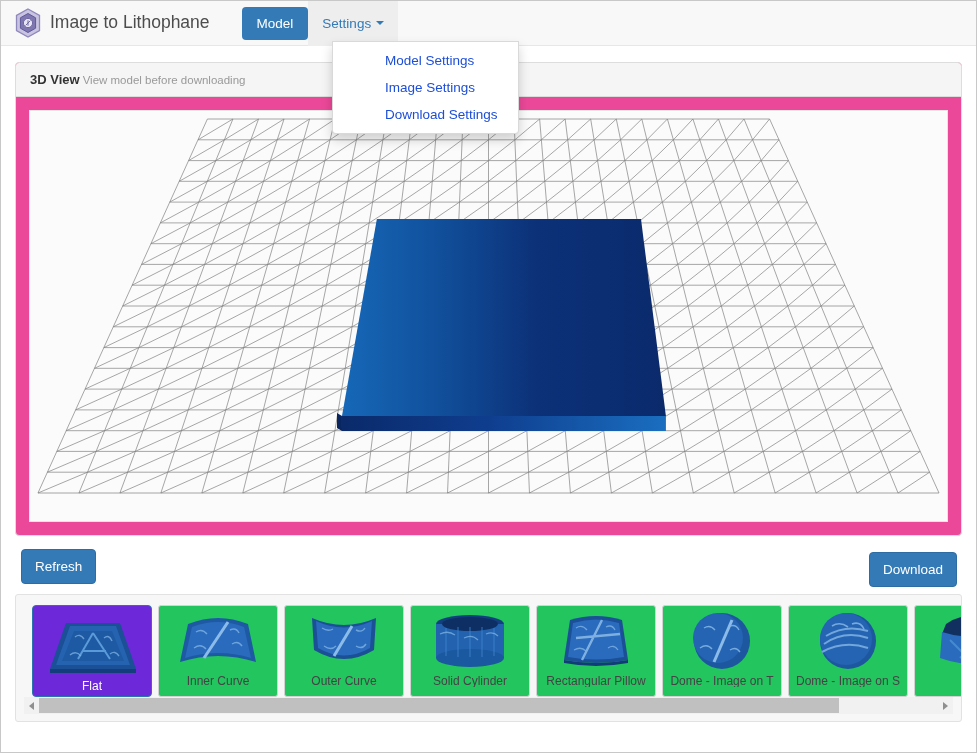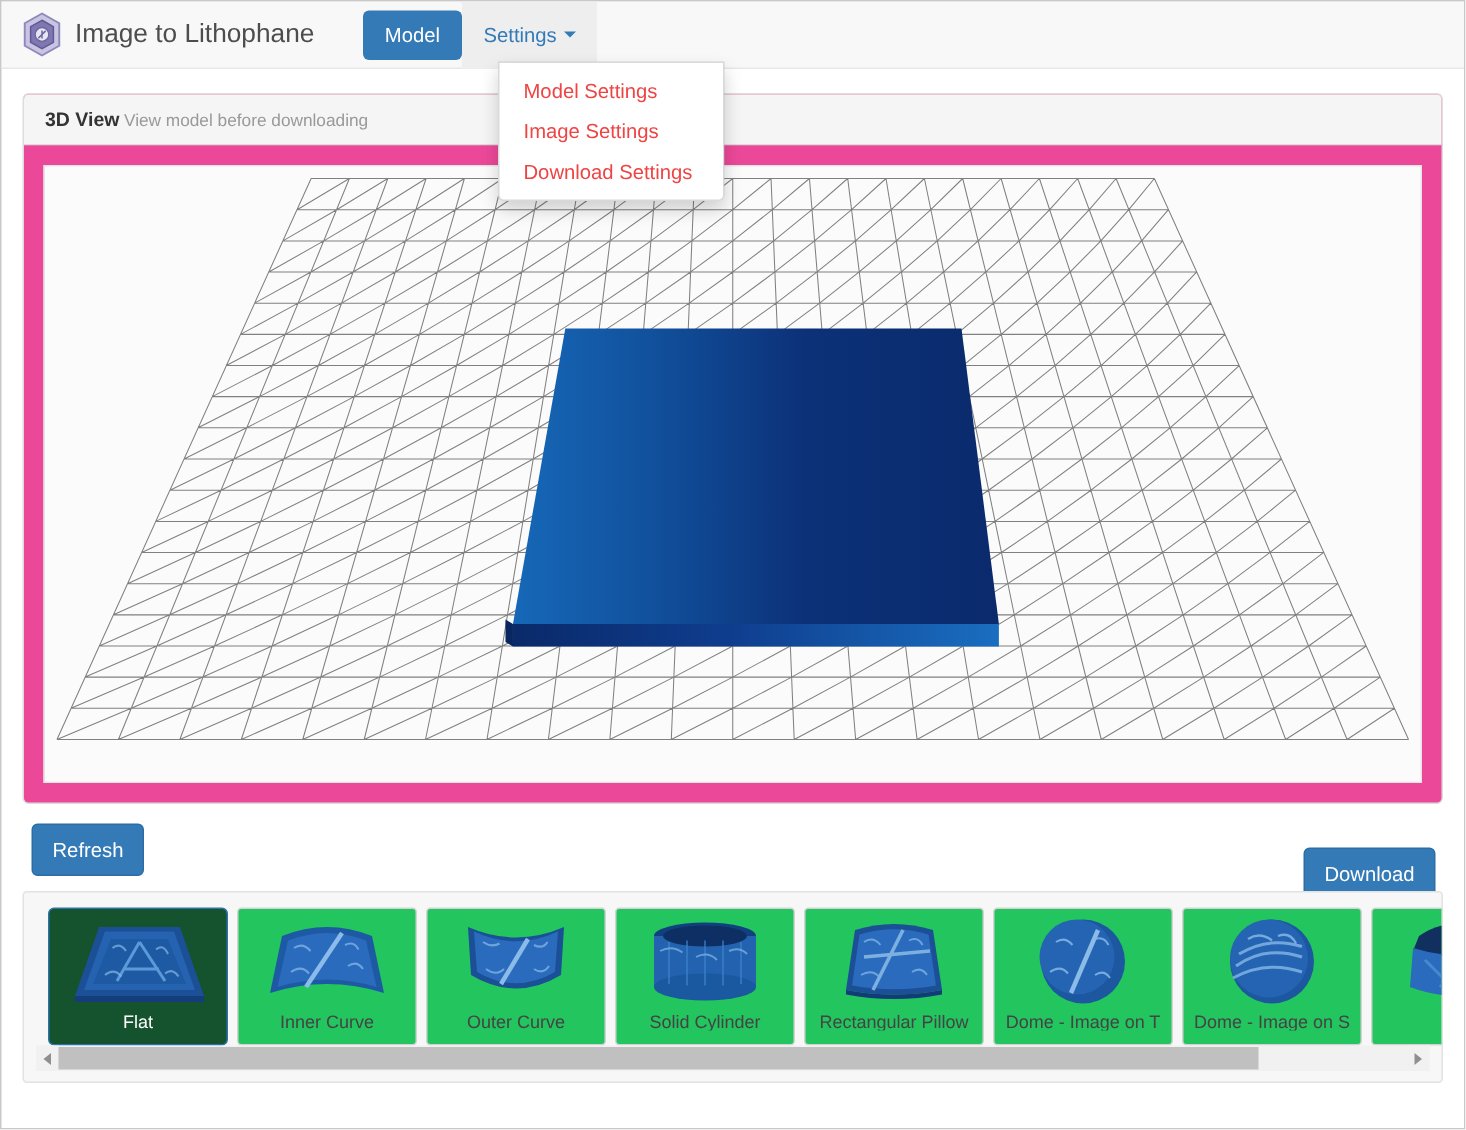--- a/index.html
+++ b/index.html
@@ -86,24 +86,25 @@
     border-color: rgba(0,0,0,.15);
     border-radius: 0 0 4px 4px;
     box-shadow: 0 6px 12px rgba(0,0,0,.175);
     padding: 5px 0;
     z-index: 60;
   }
   .dropdown-item {
     display: block;
     padding: 4px 20px 4px 16px;
     font-size: 13.5px;
-    color: #ef4444;
+    color: #1d4ed8;
     line-height: 1.42;
     white-space: nowrap;
     cursor: pointer;
+    margin-left: 36px;
   }
 
   
   .panel {
     margin: 16px 14px 0 14px;
     background: #ec4899;
     border: 1px solid #dddddd;
     border-radius: 4px;
   }
   .panel-heading {
@@ -142,21 +143,21 @@
     border: 1px solid transparent;
     line-height: 1.42;
     display: inline-block;
   }
   .btn-primary {
     background: #337ab7;
     border-color: #2e6da4;
     color: #ffffff;
   }
   .btn-refresh { position: absolute; left: 6px; top: 0; }
-  .btn-download { position: absolute; right: 5px; top: 16px; margin-left: 40px; }
+  .btn-download { position: absolute; right: 5px; top: 3px; margin-left: 40px; }
 
   
   .picker-wrap {
     margin: 11px 14px 0 14px;
     background: #f7f7f7;
     border: 1px solid #e2e2e2;
     border-radius: 3px;
     padding: 10px 8px 0 8px;
     height: 128px;
     position: relative;
@@ -177,23 +178,24 @@
     border-radius: 3px;
     display: flex;
     flex-direction: column;
     align-items: center;
     justify-content: flex-start;
     cursor: pointer;
     overflow: hidden;
     position: relative;
   }
   .thumb.selected {
-    background: #14532d;
+    background: #6d28d9;
     border-color: #2b73ad;
     border-radius: 4px;
+    justify-content: center;
   }
   .thumb-img { width: 108px; height: 66px; margin-top: 2px; display:block; }
   .thumb-label {
     font-size: 12px;
     color: #444444;
     line-height: 1;
     margin-top: 1px;
     max-width: 118px;
     overflow: hidden;
     white-space: nowrap;

